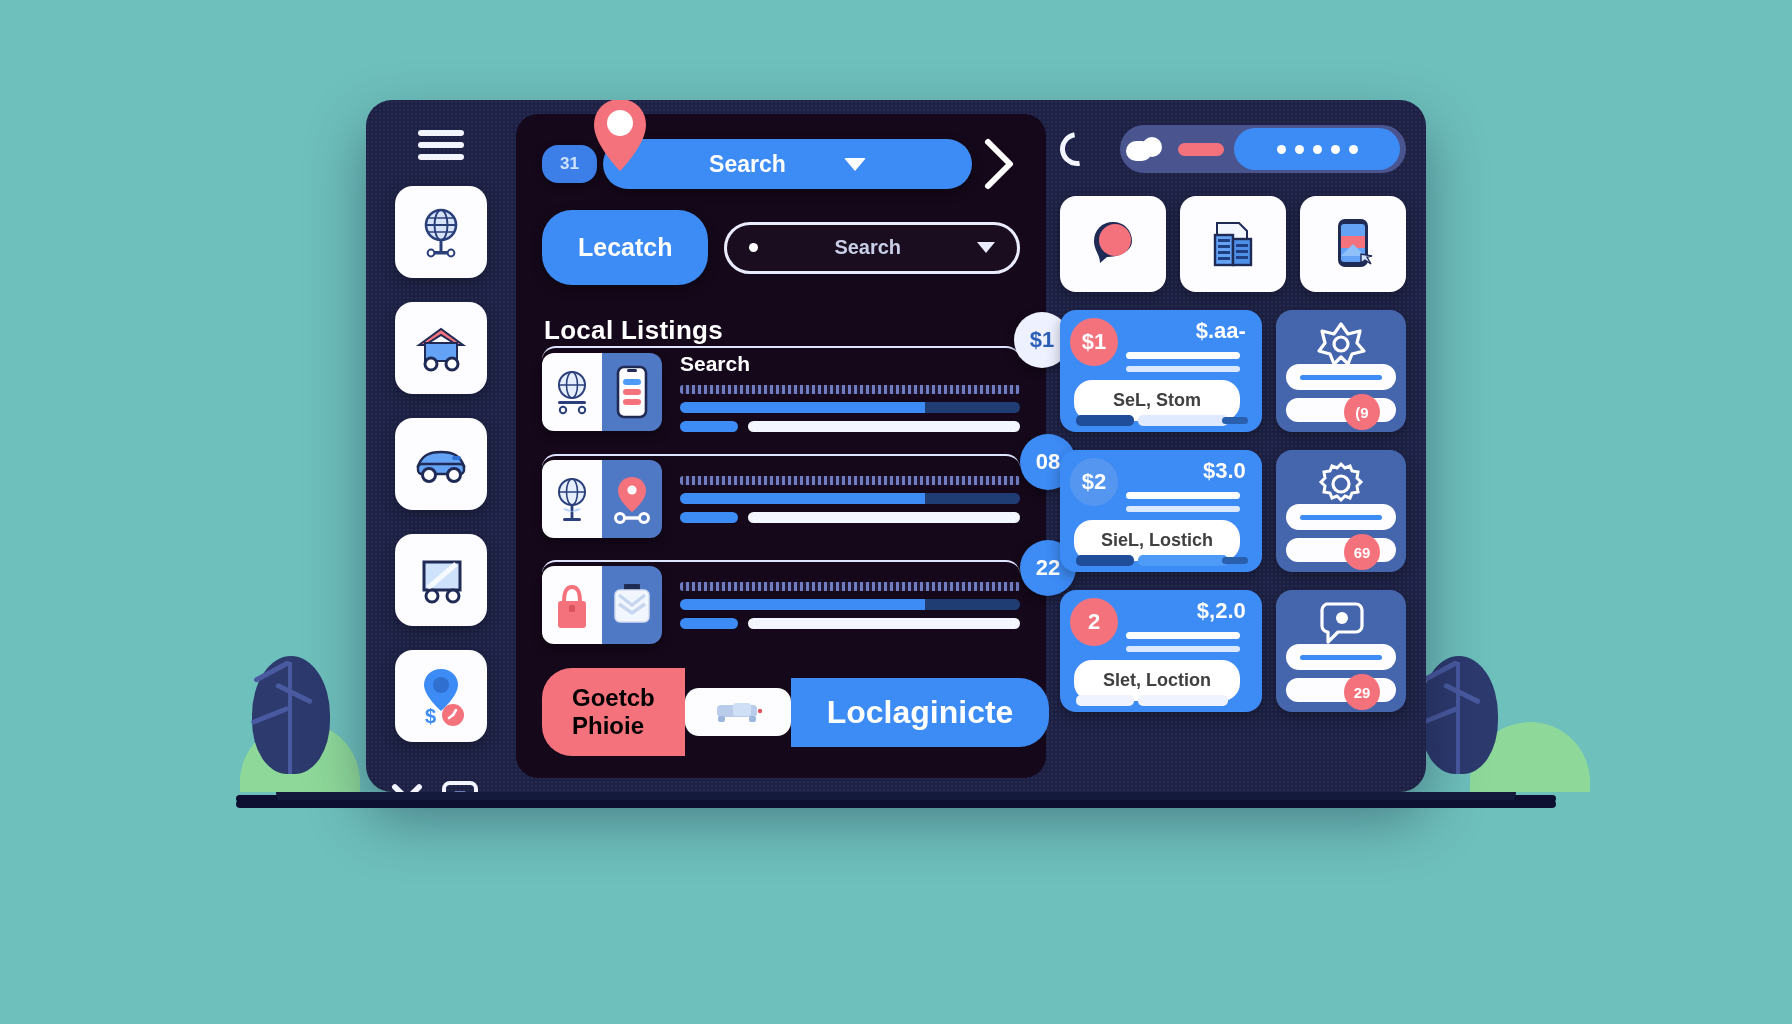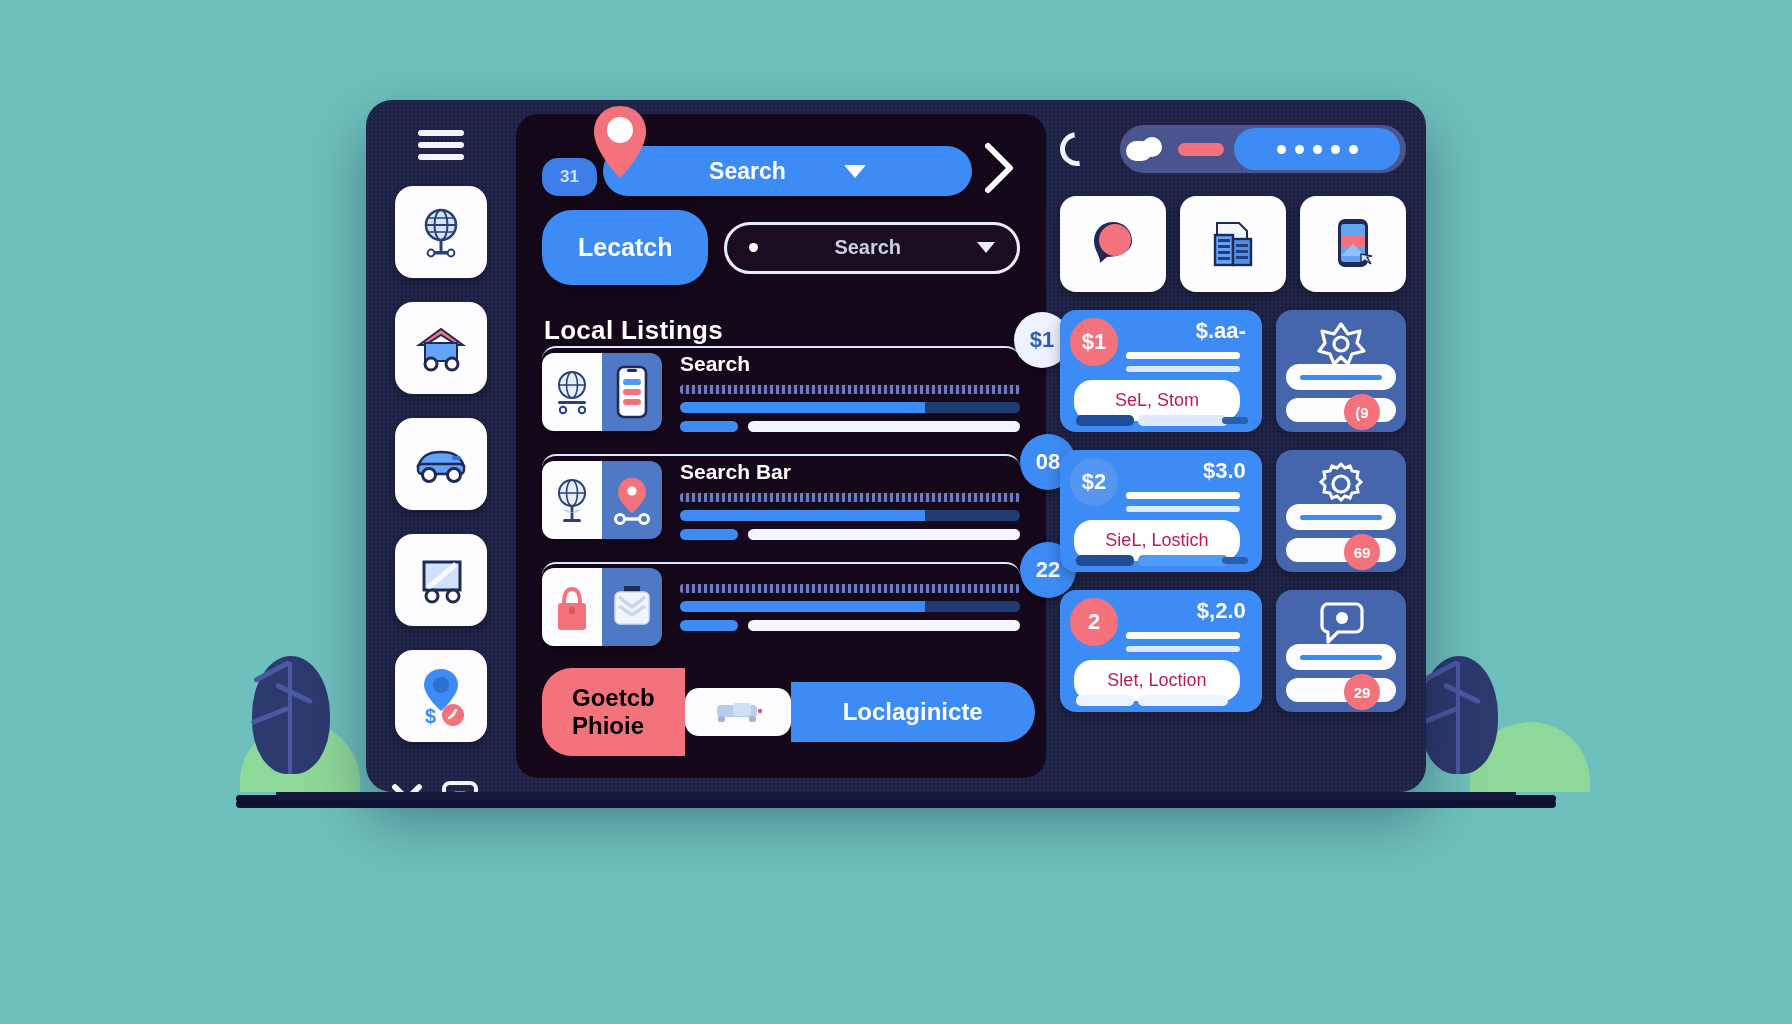--- a/index.html
+++ b/index.html
@@ -57,21 +57,21 @@
   
   .center {
     flex:1 1 auto; position:relative; z-index:2;
     background:#15081a;
     border-radius:22px;
     margin:14px 0 14px 0;
     padding:18px 26px 0 26px;
     display:flex; flex-direction:column;
     max-width:530px;
   }
-  .center-top { display:flex; align-items:flex-end; gap:6px; height:64px; }
+  .center-top { display:flex; align-items:center; gap:6px; height:64px; }
   .chip-num {
     background:#3d7fe8; color:#cfe2ff; font-weight:700; font-size:17px;
     border-radius:16px; padding:9px 18px; box-shadow:0 3px 8px rgba(0,0,0,.3);
   }
   .search-pill {
     flex:1; height:50px; background:#3d8bf5; border-radius:26px;
     display:flex; align-items:center; justify-content:center; gap:58px;
     color:#fff; font-weight:700; font-size:23px;
     box-shadow:0 4px 12px rgba(0,0,0,.3); position:relative;
   }
@@ -115,21 +115,21 @@
   .num-badge {
     position:absolute; right:-56px; width:56px;height:56px;border-radius:50%;
     background:#3d8bf5; color:#fff; font-weight:700; font-size:22px;
     display:flex;align-items:center;justify-content:center; box-shadow:0 4px 10px rgba(0,0,0,.35);
   }
   .nb0 { top:-36px; right:-50px; background:#eef1ff; color:#2b5fb8; }
 
   .center-bottom { margin-top:auto; display:flex; align-items:center; padding:0 0 22px 0; }
   .cta-red { background:#f4727c; color:#000000; font-weight:700; font-size:24px; padding:16px 30px; border-radius:30px 0 0 30px; }
   .cta-white { background:#fdfdff; padding:10px 26px; border-radius:14px; display:flex;align-items:center;justify-content:center; }
-  .cta-blue { background:#3d8bf5; color:#fff; font-weight:700; font-size:24px; padding:16px 52px; border-radius:0 30px 30px 0; }
+  .cta-blue { background:#3d8bf5; color:#fff; font-weight:700; font-size:32px; padding:16px 36px; border-radius:0 30px 30px 0; }
 
   
   .right { width:380px; flex:0 0 380px; position:relative; z-index:2; padding:22px 20px 0 14px; }
   .r-top { display:flex; align-items:center; gap:26px; height:54px; }
   .spinner { width:34px;height:34px;border:5px solid #f2f4ff;border-radius:50%;border-right-color:transparent;border-top-color:transparent; transform:rotate(35deg); }
   .r-pill { flex:1; height:48px; background:#4a5590; border-radius:24px; display:flex; align-items:center; padding:0 6px; gap:10px; }
   .cloud { width:42px;height:24px;position:relative; }
   .cloud i,.cloud b{position:absolute;background:#fff;border-radius:50%;}
   .cloud i{width:26px;height:20px;left:0;bottom:0;border-radius:12px;}
   .cloud b{width:20px;height:20px;left:16px;top:0;}
@@ -145,21 +145,21 @@
   .r-col-r { flex:1; display:flex; flex-direction:column; gap:18px; }
 
   .bcard { background:#3d8bf5; border-radius:16px; height:122px; padding:12px 14px; position:relative; box-shadow:0 5px 14px rgba(0,0,0,.3); }
   .bc-badge { position:absolute; left:10px; top:8px; width:48px;height:48px;border-radius:50%;
     display:flex;align-items:center;justify-content:center;color:#fff;font-weight:700;font-size:22px; }
   .bc-price { position:absolute; right:16px; top:8px; color:#fff; font-weight:700; font-size:22px; }
   .bc-l1 { position:absolute; left:66px; top:42px; right:22px; height:7px; background:#fff; border-radius:4px; }
   .bc-l2 { position:absolute; left:66px; top:56px; width:36%; height:6px; background:#dce9ff; border-radius:4px; }
   .bc-l3 { position:absolute; left:44%; top:56px; right:22px; height:6px; background:#dce9ff; border-radius:4px; }
   .bc-pill { position:absolute; left:14px; right:22px; top:70px; height:41px; background:#fff; border-radius:18px;
-    display:flex;align-items:center;justify-content:center; color:#be185d; font-weight:400; font-size:18px; }
+    display:flex;align-items:center;justify-content:center; color:#404040; font-weight:700; font-size:18px; }
   .bc-f1 { position:absolute; left:16px; bottom:6px; width:58px;height:11px;border-radius:5px;background:#1f4d99; }
   .bc-f2 { position:absolute; left:78px; bottom:6px; width:90px;height:11px;border-radius:5px;background:#dfe9ff; }
   .bc-f3 { position:absolute; right:14px; bottom:8px; width:26px;height:7px;border-radius:4px;background:#2a5fae; }
 
   .scard { background:#4566ad; border-radius:16px; height:122px; position:relative; display:flex; flex-direction:column; align-items:center; justify-content:flex-start; padding-top:10px; box-shadow:0 5px 14px rgba(0,0,0,.3); }
   .sc-bar1 { position:absolute; left:10px; right:10px; bottom:42px; height:26px; background:#fdfdff; border-radius:13px; }
   .sc-bar1::after{content:"";position:absolute;left:14px;right:14px;top:11px;height:5px;background:#3d8bf5;border-radius:3px;}
   .sc-bar2 { position:absolute; left:10px; right:10px; bottom:10px; height:24px; background:#fdfdff; border-radius:12px; }
   .sc-dot { position:absolute; right:26px; bottom:2px; width:36px;height:36px;border-radius:50%;background:#f4727c;
     display:flex;align-items:center;justify-content:center;color:#fff;font-size:15px;font-weight:700; }
@@ -357,21 +357,20 @@
           <svg width="48" height="50" viewBox="0 0 48 50">
             <path d="M24 3 C16 3 10 9 10 17 C10 27 24 38 24 38 C24 38 38 27 38 17 C38 9 32 3 24 3 Z" fill="#f4727c"></path>
             <circle cx="24" cy="16" r="4.6" fill="#fff"></circle>
             <circle cx="12" cy="44" r="4.5" fill="none" stroke="#fff" stroke-width="3"></circle>
             <circle cx="36" cy="44" r="4.5" fill="none" stroke="#fff" stroke-width="3"></circle>
             <line x1="17" y1="44" x2="31" y2="44" stroke="#fff" stroke-width="3.4"></line>
           </svg>
         </div>
       </div>
       <div class="l-body">
-        <div class="l-title">Search Bar</div>
         <div class="l-hash"></div>
         <div class="l-bar"></div>
         <div class="l-foot">
               <span class="b1"></span>
               <span class="b2"></span>
             </div>
       </div>
       <div class="num-badge" style="top:-22px;">08</div>
     </div>
 

